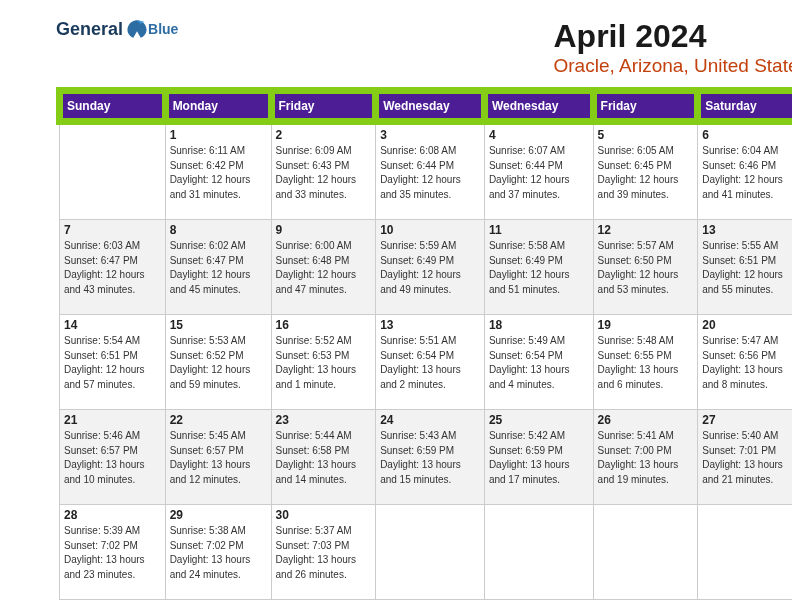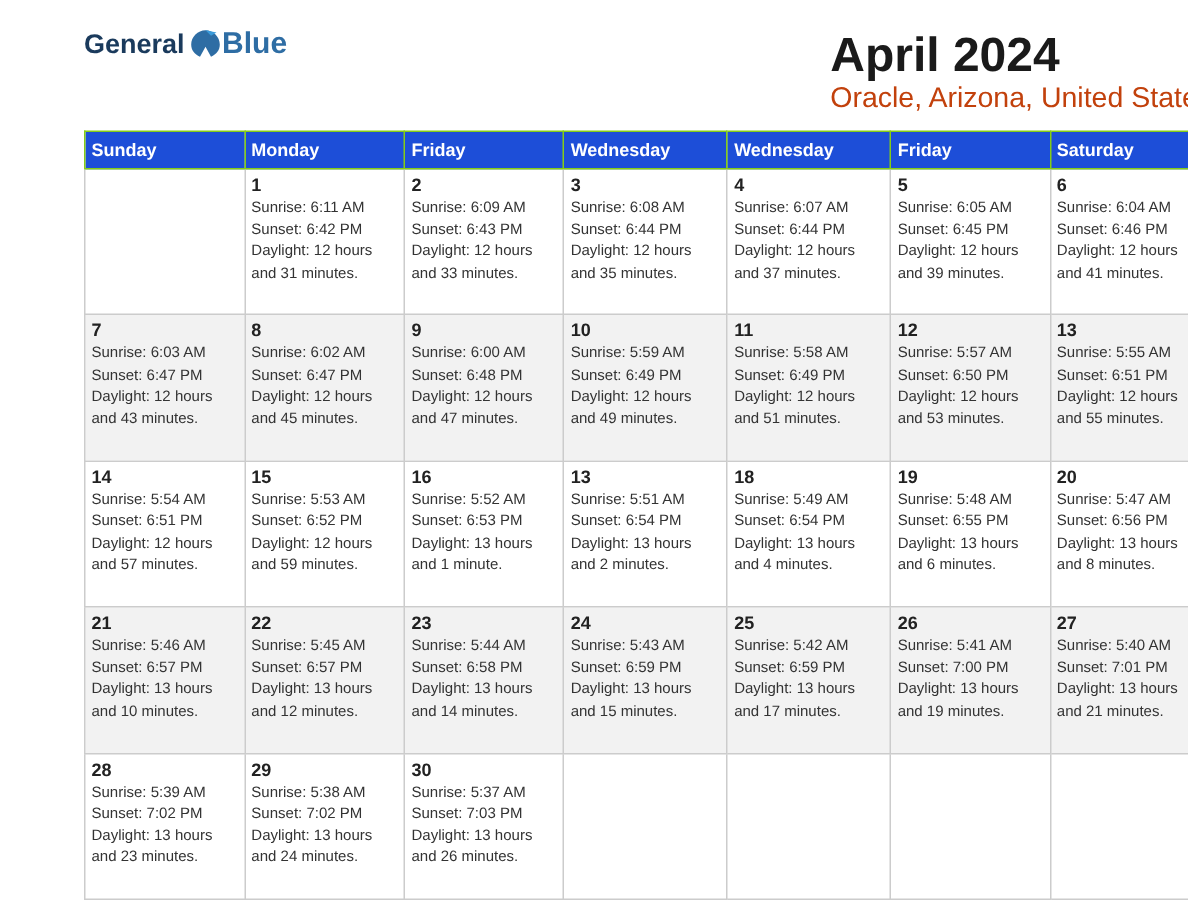--- a/index.html
+++ b/index.html
@@ -54,27 +54,27 @@
       font-size: 19px;
       color: #c2410c;
     }
     .calendar {
       width: 100%;
       border-collapse: collapse;
       flex: 1;
       font-size: 10px;
     }
     .calendar thead tr th {
-      background-color: #1d4ed8;
+      background-color: #4c1d95;
       color: #fff;
       padding: 5px 4px;
       text-align: left;
       font-size: 12px;
       font-weight: bold;
-      border: 1px solid #84cc16;
+      border: 7px solid #84cc16;
     }
     .calendar tbody tr td {
       border: 1px solid #ccc;
       vertical-align: top;
       padding: 3px 4px;
       width: 113px;
       height: 80px;
       color: #222;
       background: #fff;
     }
@@ -108,21 +108,21 @@
 
 <div class="page">
   <div class="header">
     <div class="logo">
       <div class="logo-text">
         <span>General</span>
         <svg class="logo-icon" viewBox="0 0 30 30">
           <path d="M15 3 C8 3 2 9 2 16 C2 21 5 25 10 27 L15 18 L20 27 C25 25 28 21 28 16 C28 9 22 3 15 3 Z" fill="#2e6da4"></path>
           <path d="M15 3 L20 8 L25 5 Z" fill="#3a9ad9"></path>
         </svg>
-        <span style="color:#2e6da4;font-weight:bold;font-size:20px;">Blue</span>
+        <span style="color:#2e6da4;font-weight:bold;font-size:14px;">Blue</span>
       </div>
     </div>
     <div class="title-block">
       <div class="main-title">April 2024</div>
       <div class="subtitle">Oracle, Arizona, United States</div>
     </div>
   </div>
 
   <table class="calendar">
     <thead>

